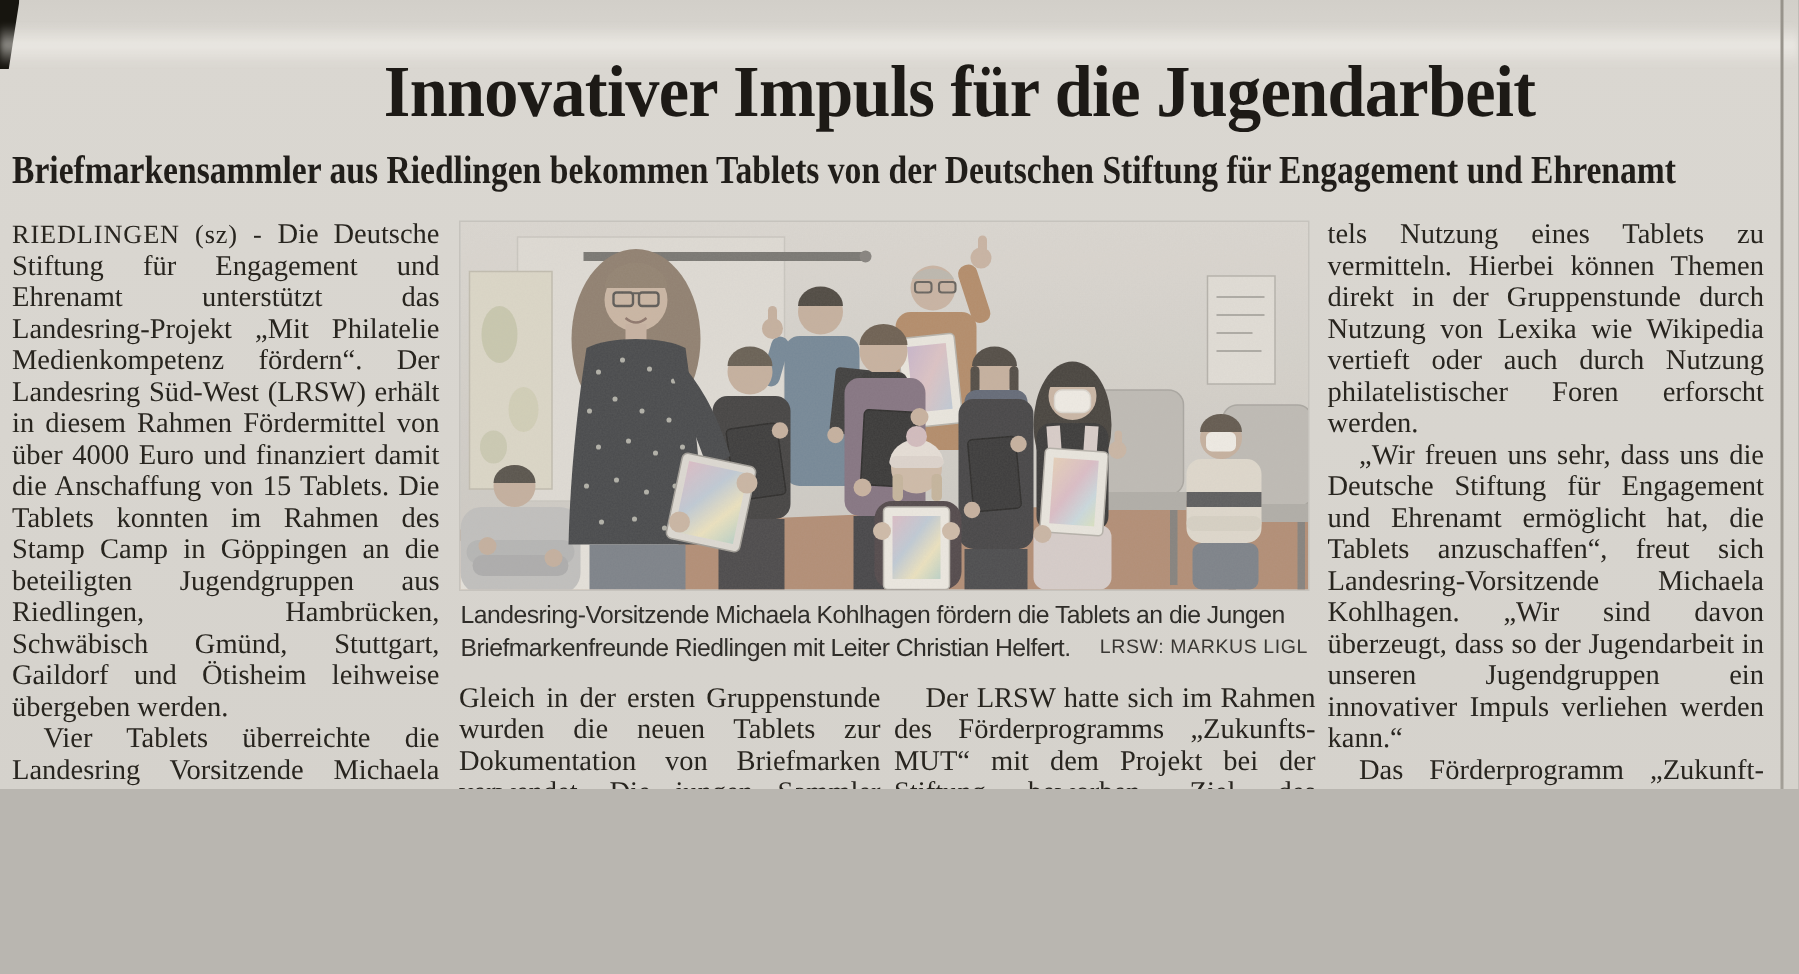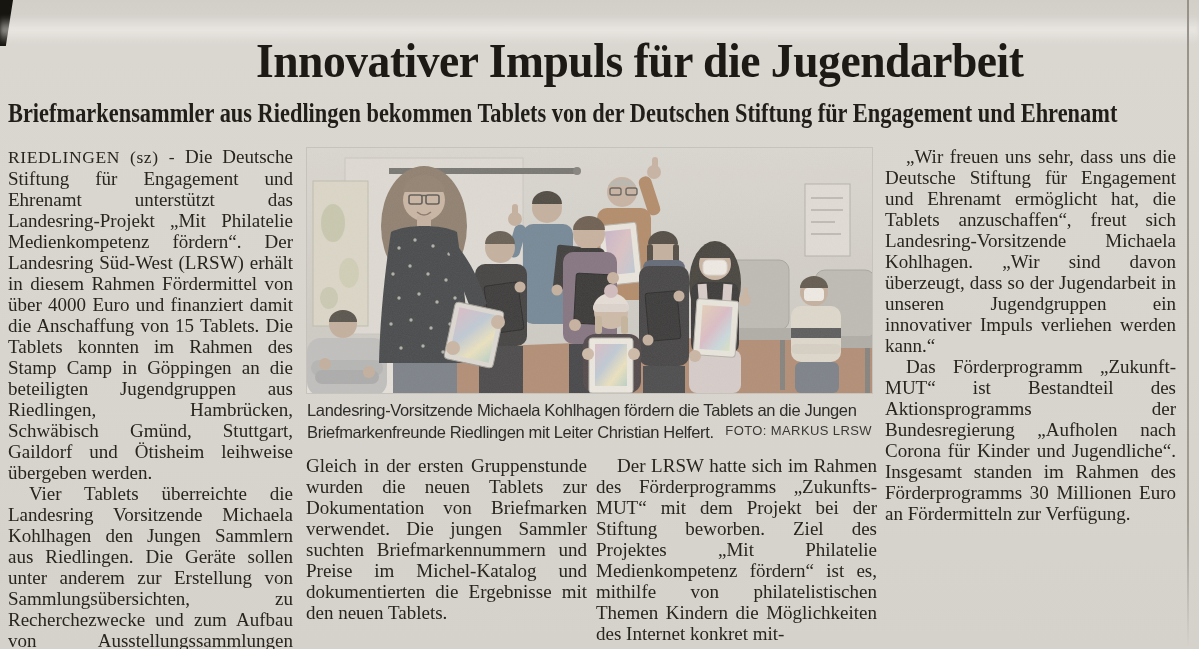--- a/index.html
+++ b/index.html
@@ -1,18 +1,18 @@
 <!DOCTYPE html>
 <html lang="de"><head>
 <meta charset="utf-8">
 <style>
   html,body{margin:0;padding:0;}
   body{background:#b9b6b0;}
   .page{
-    position:relative;width:1199px;height:649px;overflow:hidden;
+    position:relative;width:1199px;height:526px;overflow:hidden;
     background:linear-gradient(180deg,#d2cfc9 0%,#dad7d1 7%,#d8d5cf 55%,#d5d2cc 100%);
     font-family:"Liberation Serif","DejaVu Serif",serif;color:#26231e;
   }
   
   .corner-mark{position:absolute;top:0;left:0;width:13px;height:46px;background:#17150f;
     clip-path:polygon(0 0,100% 0,45% 100%,0 100%);}
   .crease{position:absolute;top:16px;left:0;right:0;height:28px;
     background:linear-gradient(180deg,rgba(255,255,255,0),rgba(248,246,242,.55),rgba(255,255,255,0));
     filter:blur(2px);}
   .col-rule{position:absolute;left:1187px;top:0;width:2px;height:649px;
@@ -285,29 +285,30 @@
           <circle cx="327" cy="206" r="6" fill="#d4ae90"></circle>
       </g>
 
       <rect x="0" y="0" width="565" height="245" fill="#d8d5cf" opacity=".16"></rect>
       <rect x="0" y="0" width="565" height="245" filter="url(#grain)" opacity=".5"></rect>
     </svg>
   </figure>
 
   <div class="caption">
     <span>Landesring-Vorsitzende Michaela Kohlhagen fördern die Tablets an die Jungen Briefmarkenfreunde Riedlingen mit Leiter Christian Helfert.</span>
-    <span class="credit">FOTO: MARKUS LRSW</span>
+    <span class="credit">LRSW: MARKUS LIGL</span>
   </div>
 
   <section class="col col2">
     <p>Gleich in der ersten Gruppenstunde wurden die neuen Tablets zur Dokumentation von Briefmarken verwendet. Die jungen Sammler suchten Briefmarkennummern und Preise im Michel-Katalog und dokumentierten die Ergebnisse mit den neuen Tablets.</p>
   </section>
 
   <section class="col col3">
     <p class="indent">Der LRSW hatte sich im Rahmen des Förderprogramms „Zukunfts-MUT“ mit dem Projekt bei der Stiftung beworben. Ziel des Projektes „Mit Philatelie Medienkompetenz fördern“ ist es, mithilfe von philatelistischen Themen Kindern die Möglichkeiten des Internet konkret mit-</p>
   </section>
 
   <section class="col col4">
+    <p>tels Nutzung eines Tablets zu vermitteln. Hierbei können Themen direkt in der Gruppenstunde durch Nutzung von Lexika wie Wikipedia vertieft oder auch durch Nutzung philatelistischer Foren erforscht werden.</p>
     <p class="indent">„Wir freuen uns sehr, dass uns die Deutsche Stiftung für Engagement und Ehrenamt ermöglicht hat, die Tablets anzuschaffen“, freut sich Landesring-Vorsitzende Michaela Kohlhagen. „Wir sind davon überzeugt, dass so der Jugendarbeit in unseren Jugendgruppen ein innovativer Impuls verliehen werden kann.“</p>
     <p class="indent">Das Förderprogramm „Zukunft-MUT“ ist Bestandteil des Aktionsprogramms der Bundesregierung „Aufholen nach Corona für Kinder und Jugendliche“. Insgesamt standen im Rahmen des Förderprogramms 30 Millionen Euro an Fördermitteln zur Verfügung.</p>
   </section>
 
 </div>
 
 </body></html>

